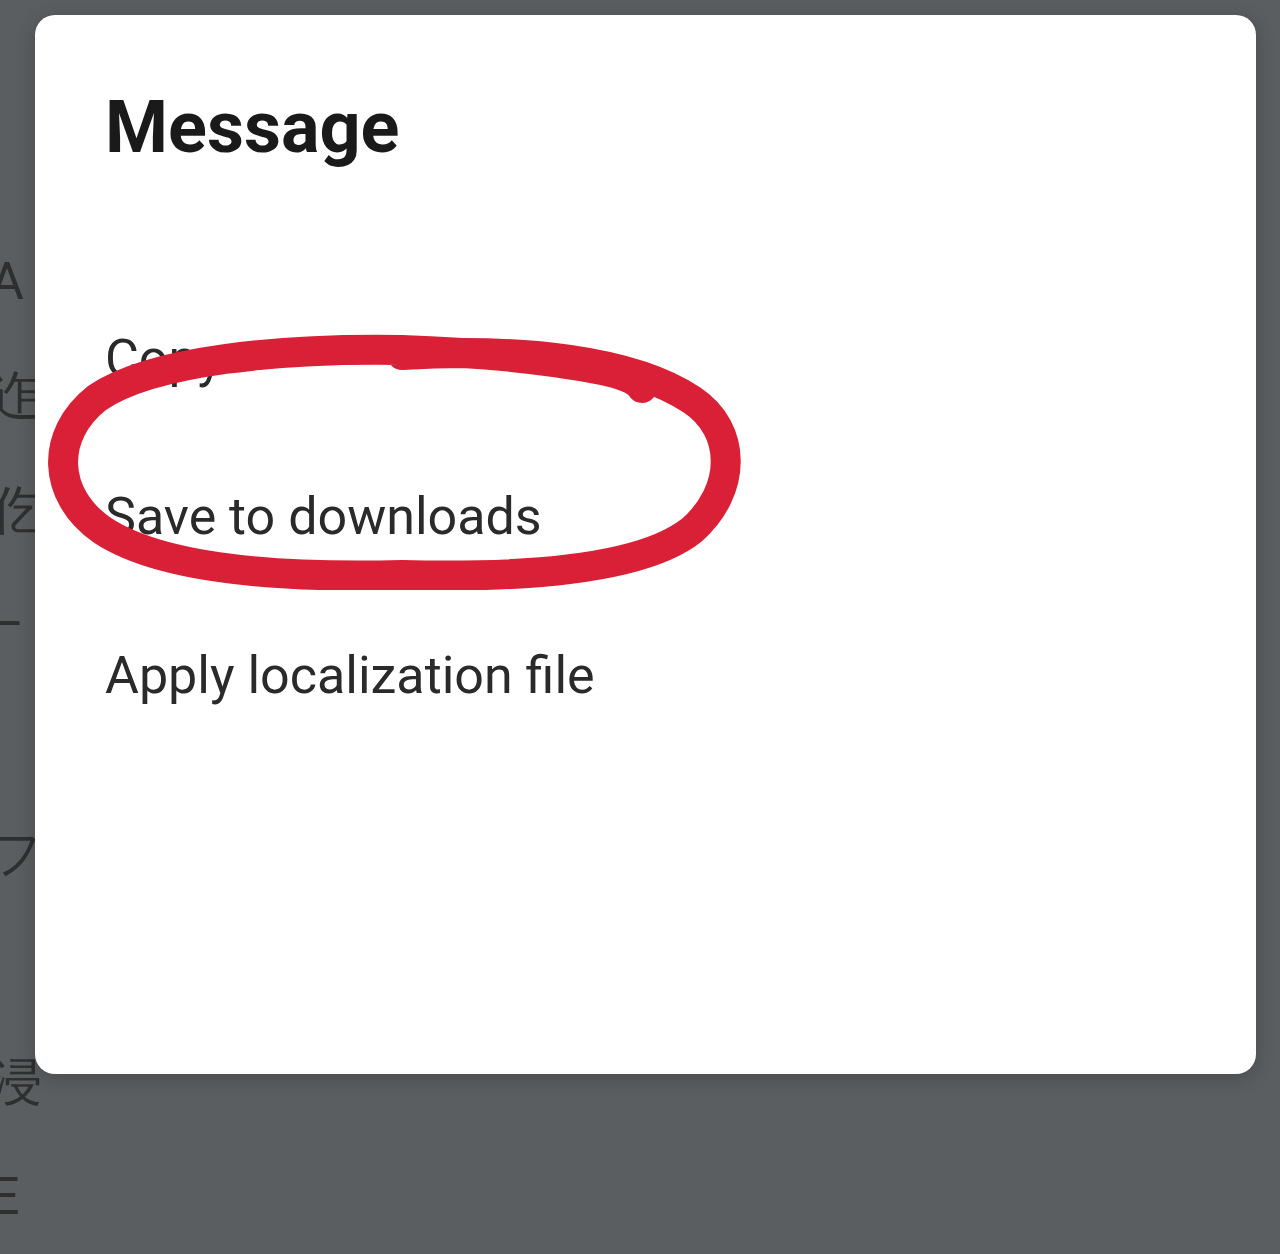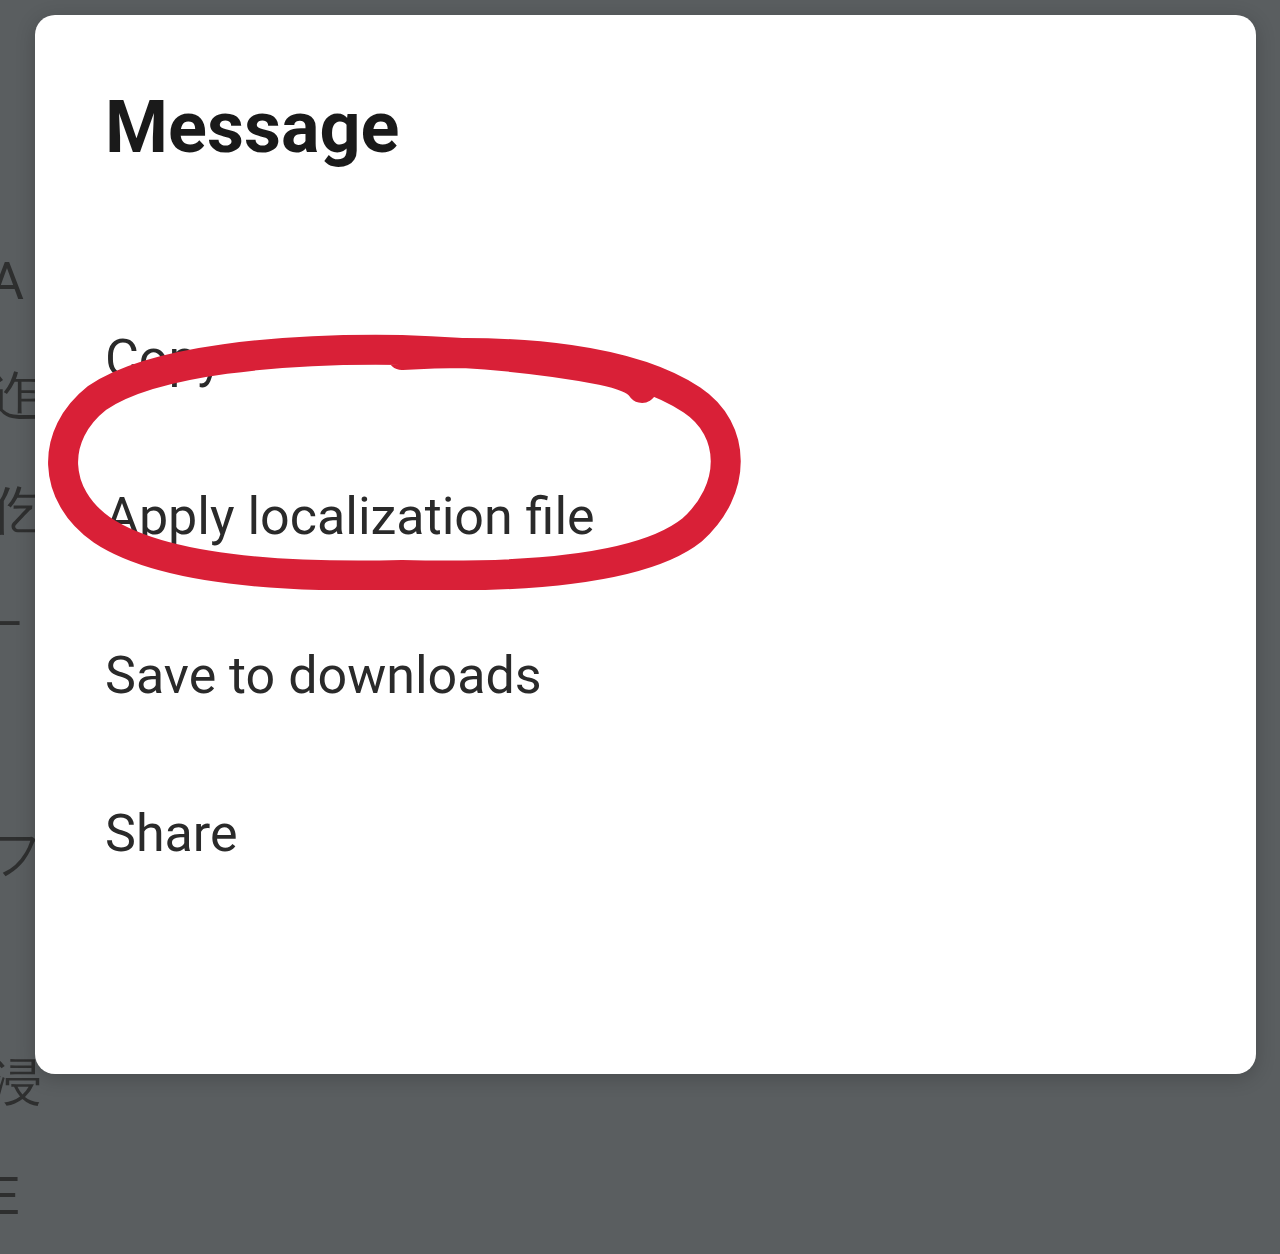--- a/index.html
+++ b/index.html
@@ -95,23 +95,22 @@
 E
 て
 刀</div>
 
 <div class="dot-highlight"></div>
 
 <div class="dialog">
   <div class="dialog-title">Message</div>
 
   <div class="menu-item">Copy</div>
+  <div class="menu-item">Save to downloads</div>
   <div class="menu-item">Apply localization file</div>
-  <div class="menu-item">Save to downloads</div>
-  <div class="menu-item">Share</div>
 </div>
 
 <div class="annotation-circle">
   <svg viewBox="0 0 700 260" xmlns="http://www.w3.org/2000/svg">
     <path d="M 360 25 
              C 480 18, 590 30, 650 70
              C 695 100, 695 160, 650 200
              C 600 240, 480 248, 360 245
              C 240 248, 120 240, 60 200
              C 10 165, 8 105, 55 68

